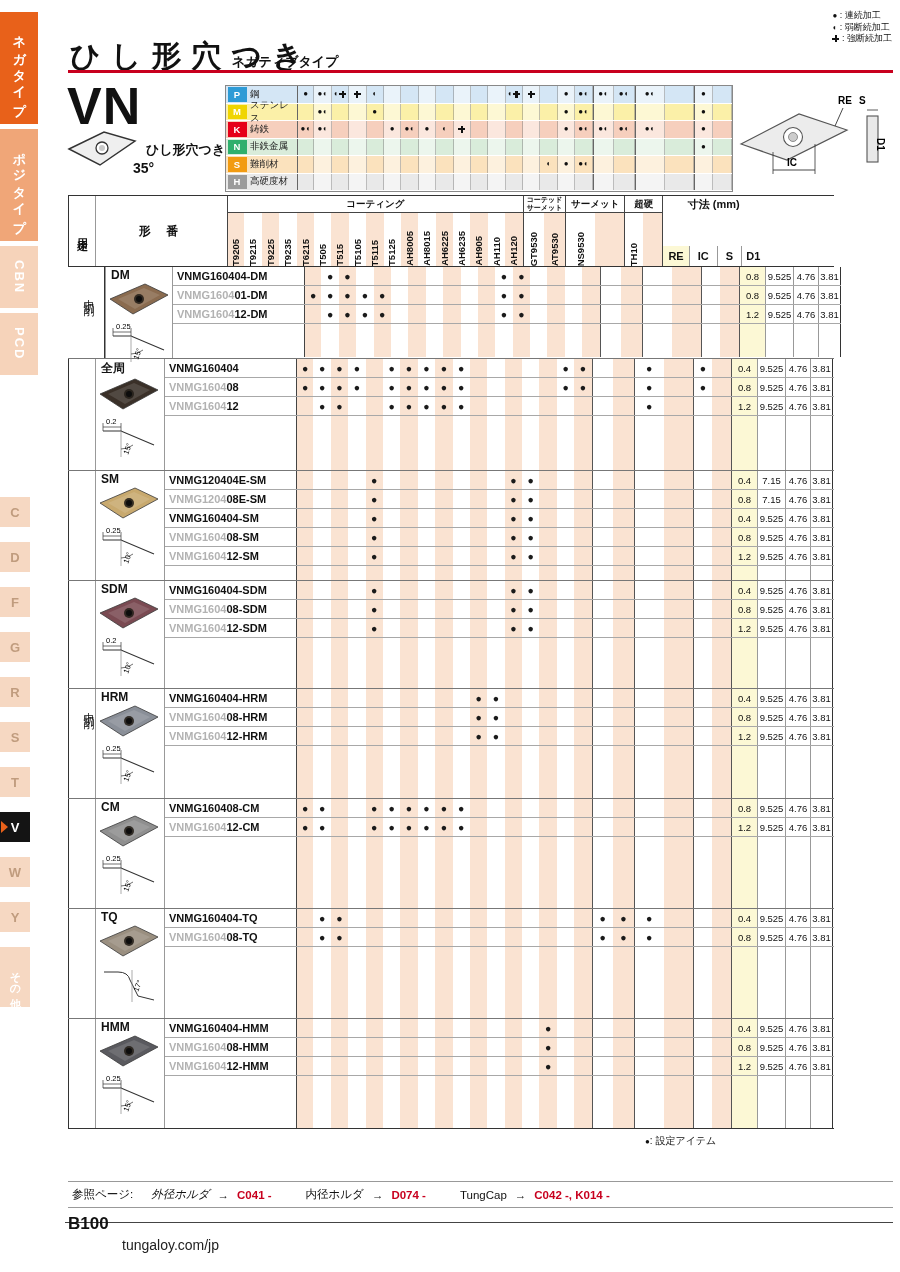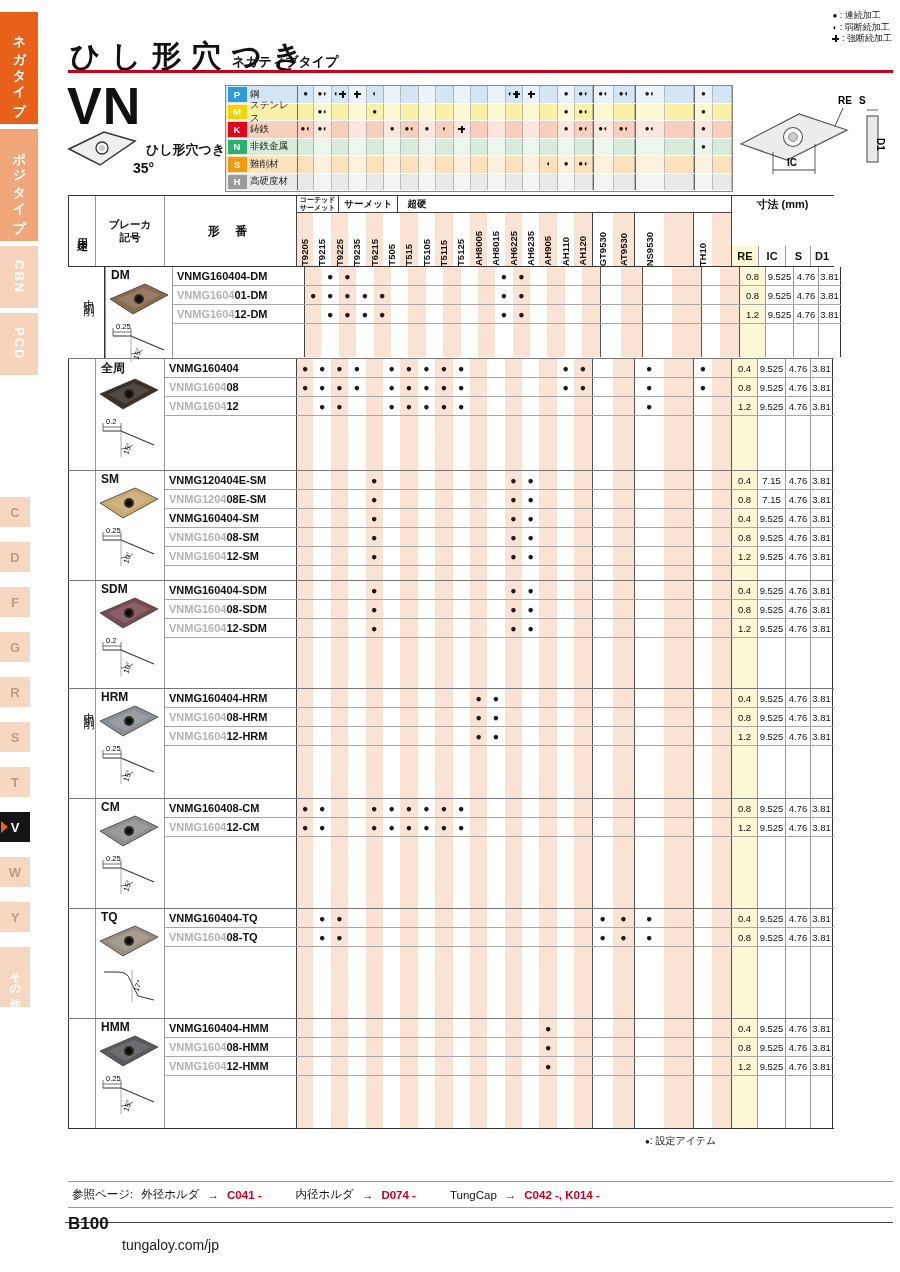--- a/index.html
+++ b/index.html
@@ -98,21 +98,21 @@
   .dc.d1 { border-right:1.5px solid #333; }
   .usage-label { position:absolute; left:0; width:28px; display:flex; justify-content:center;
                  writing-mode:vertical-rl; font-size:11px; letter-spacing:3px; }
 
   
   .footnote { position:absolute; left:645px; top:1134px; font-size:10px; }
   .refs { position:absolute; left:68px; top:1181px; width:825px; border-top:1px solid #999; border-bottom:1px solid #999;
           height:27px; display:flex; align-items:center; font-size:11.5px; gap:8px; }
   .refs .ref-page { color:#c8001e; font-weight:bold; }
   .refs .ref-name { margin-left:26px; }
-  .refs .ref-name.first { margin-left:0; }
+  .refs .ref-name.first { margin-left:10px;font-style:italic; }
   .footer-rule { position:absolute; left:65px; top:1222px; width:828px; height:1px; background:#444; }
   .page-code { position:absolute; left:68px; top:1214px; font-size:17px; font-weight:bold; }
   .site-url { position:absolute; left:122px; top:1237px; font-size:14px; color:#222; }
 
   svg text { font-family:"Liberation Sans","DejaVu Sans",sans-serif; }
 </style>
 </head>
 <body>
 
 <div class="page">
@@ -433,27 +433,26 @@
       <text id="dg-ic" x="52" y="74" font-size="10" font-weight="bold">IC</text>
       <rect x="132" y="24" width="11" height="46" fill="#e9e9e9" stroke="#555" stroke-width="1.1"></rect>
       <line x1="132" y1="18" x2="143" y2="18" stroke="#333" stroke-width="0.8"></line>
       <text id="dg-d1" x="148" y="52" font-size="10" font-weight="bold" transform="rotate(90 148 46)">D1</text>
     </svg>
   </div>
 
   <div class="mtable" id="mtable">
       <div class="mhead">
         <div class="h-usage">用途</div>
-        <div class="h-breaker">
-          <div>ブレーカ</div>
-          <div>記号</div>
-        </div>
         <div class="h-name">形 番</div>
         <div class="h-grades">
           <div class="h-bands">
+            <div class="band first" style="width: 295.8px;">
+              <div>コーティング</div>
+            </div>
             <div class="band" style="width: 42.4px; font-size: 7px;">
               <div>コーテッド</div>
               <div>サーメット</div>
             </div>
             <div class="band" style="width: 59px;">
               <div>サーメット</div>
             </div>
             <div class="band" style="width: 38px;">
               <div>超硬</div>
             </div>

